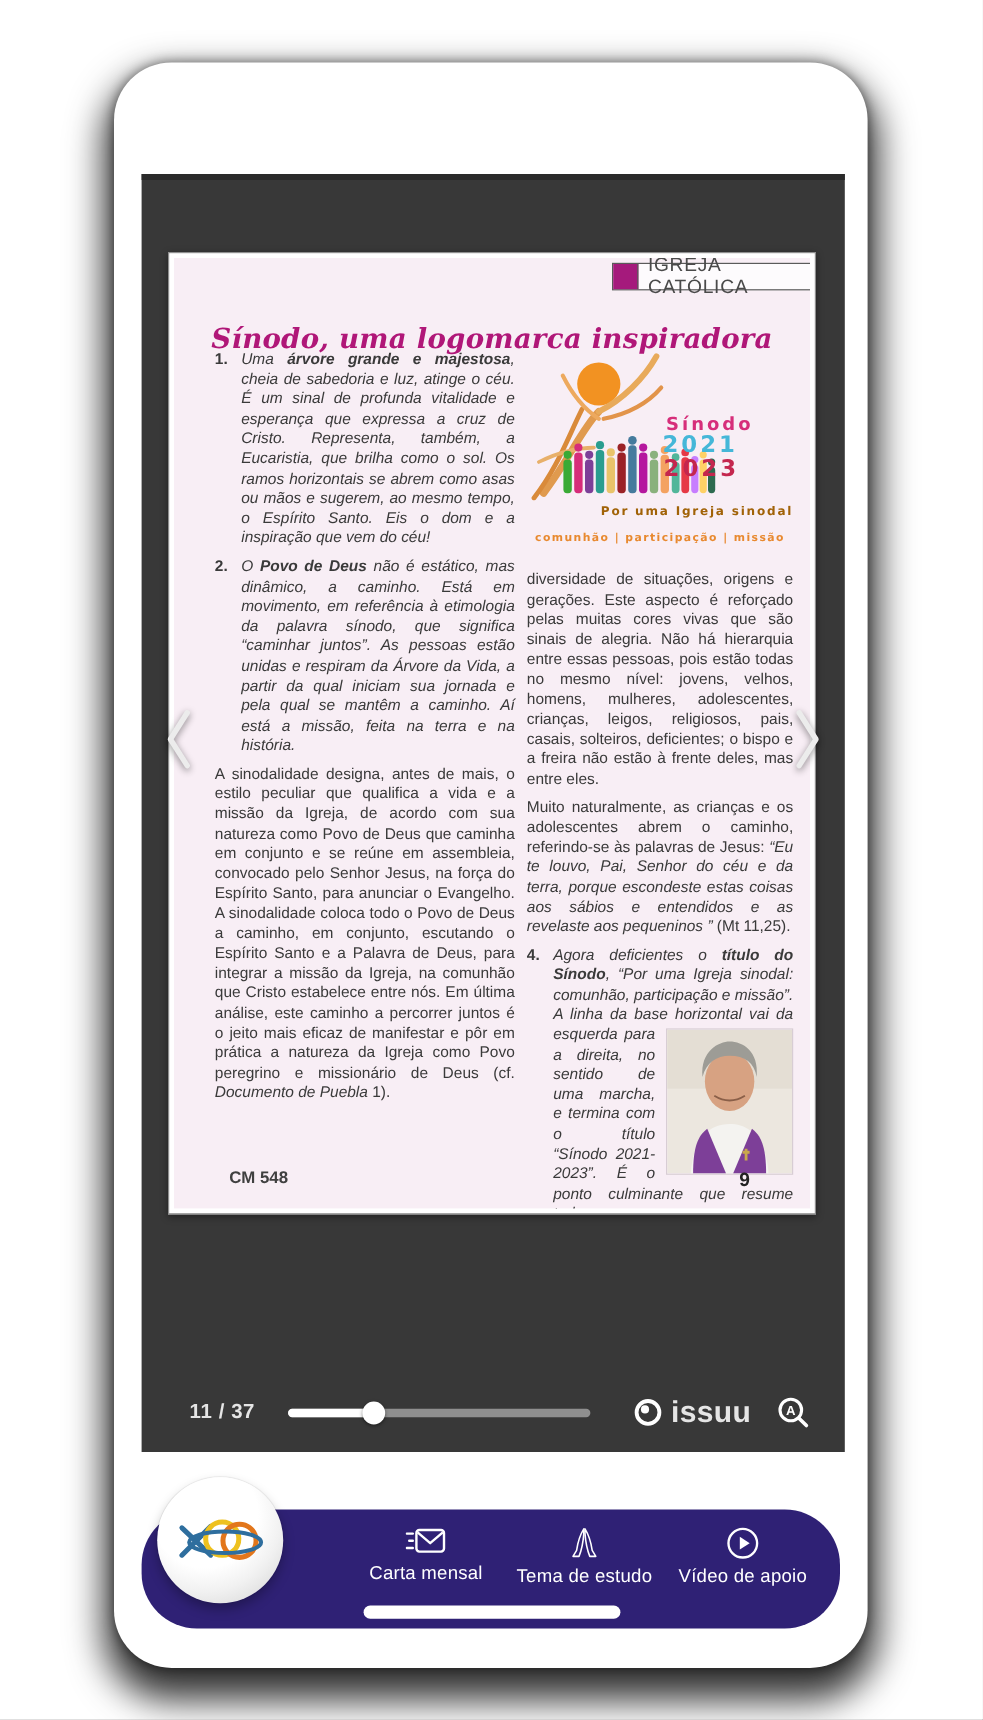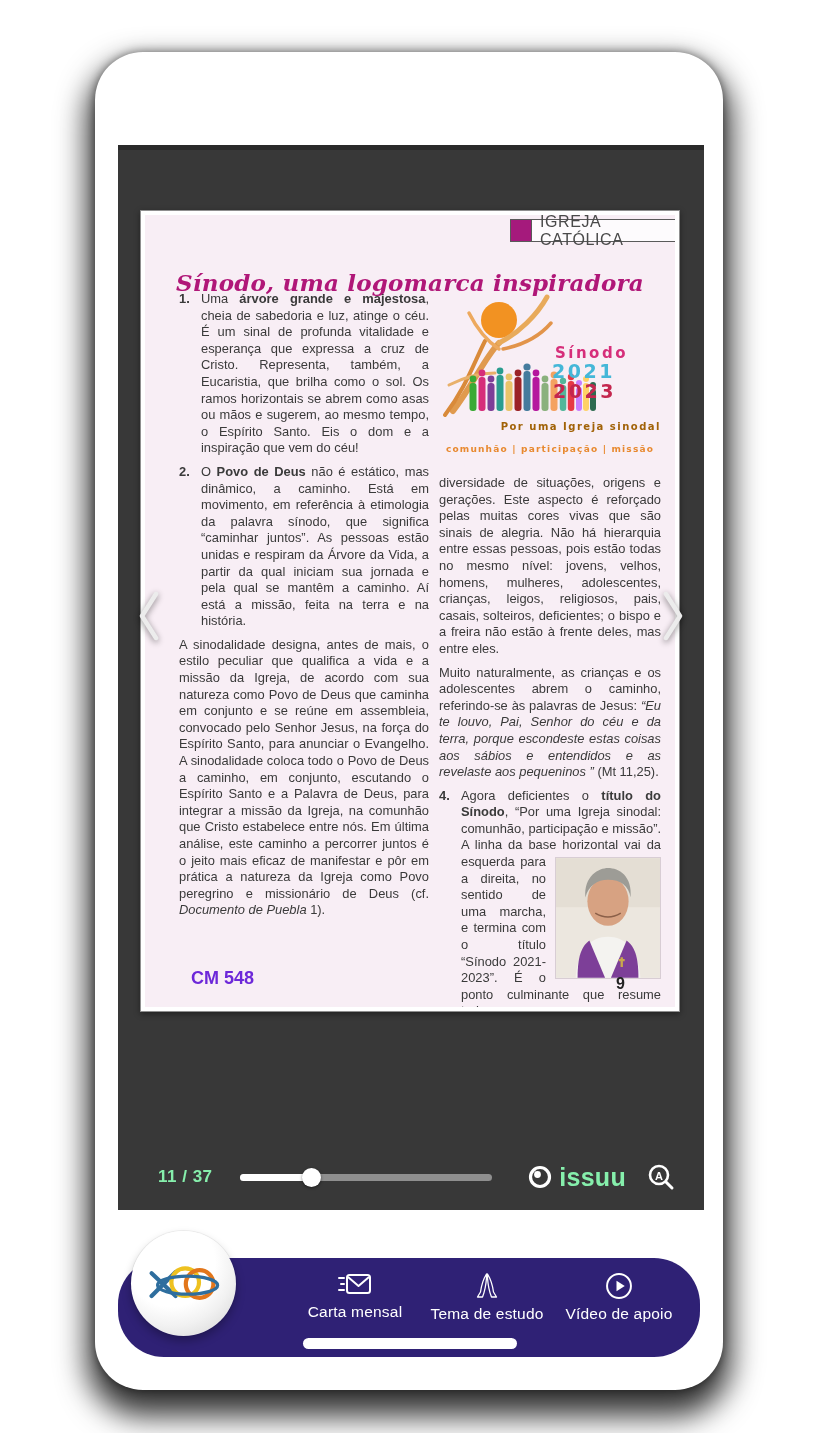--- a/index.html
+++ b/index.html
@@ -43,53 +43,53 @@
     position:absolute; top:76px; left:34px; width:482px;
     display:flex; gap:10px;
     color:#3a3a3a; font-size:12.9px; line-height:16.6px; text-align:justify;
   }
   .col-left  { width:250px; flex:none; }
   .col-right { width:222px; flex:none; }
 
   .col-left p, .col-right p { margin-bottom:7px; }
   .li { display:flex; margin-bottom:7px; }
   .li .num { width:22px; flex:none; font-weight:bold; }
-  .li .li-text { flex:1; text-align:justify; }
+  .li .li-text { flex:1; text-align:justify;font-style:italic; }
   b { font-weight:bold; } i { font-style:italic; }
 
   
   .logo-block { position:relative; height:184px; }
   .logo-art { position:absolute; left:0; top:2px; width:222px; height:124px; }
   .logo-word   { position:absolute; font-weight:bold; letter-spacing:2.5px; font-family:"DejaVu Sans", sans-serif; }
   .logo-title  { left:116px; top:54px;  font-size:15px; color:#d62e7a; }
   .logo-y1     { left:113px; top:72px;  font-size:19px; color:#45b7d8; }
   .logo-y2     { left:114px; top:92px;  font-size:19px; color:#c4264e; }
   .logo-tagline{ position:absolute; top:128px; width:100%; text-align:right;
                  font-family:"DejaVu Sans", sans-serif; font-weight:bold;
                  font-size:10px; color:#a16207; letter-spacing:1.5px; }
   .logo-subline{ position:absolute; top:150px; width:100%; text-align:center;
                  font-family:"DejaVu Sans", sans-serif; font-weight:bold;
                  font-size:9px; color:#e8892f; letter-spacing:1.2px; }
 
   .photo-float { float:right; width:106px; height:122px; margin:3px 0 4px 9px; }
   .photo-float svg { width:100%; height:100%; display:block; border:1px solid #d8cdd4; }
 
-  .footer-code { position:absolute; left:46px; bottom:18px; font-weight:bold; font-size:18px; color:#6d28d9; }
+  .footer-code { position:absolute; left:46px; bottom:18px; font-weight:bold; font-size:14px; color:#404040; }
   .page-number { position:absolute; right:50px; bottom:14px; font-weight:bold; font-size:16px; color:#222; }
 
   
   .chevron { position:absolute; top:436px; width:30px; height:60px; cursor:pointer;
              filter:drop-shadow(0 2px 3px rgba(0,0,0,.45)); }
   .chevron-left  { left:16px; }
   .chevron-right { left:540px; }
 
   
   .controls {
     position:absolute; left:40px; right:28px; bottom:16px; height:34px;
-    display:flex; align-items:center; color:#86efac;
+    display:flex; align-items:center; color:#e5e5e5;
   }
   .page-indicator { font-weight:bold; font-size:17px; letter-spacing:.5px; width:74px; }
   .slider { position:relative; width:252px; height:20px; margin-left:8px; cursor:pointer; }
   .slider-track { position:absolute; top:7px; left:0; right:0; height:7px; background:#8f8f8f; border-radius:4px; }
   .slider-fill  { position:absolute; top:7px; left:0; height:7px; background:#ffffff; border-radius:4px; }
   .slider-thumb { position:absolute; top:1px; width:19px; height:19px; background:#ffffff; border-radius:50%;
                   box-shadow:0 1px 3px rgba(0,0,0,.5); }
   .controls .spacer { flex:1; }
   .issuu { display:flex; align-items:center; gap:6px; cursor:pointer; }
   .issuu-word { font-weight:bold; font-size:25px; letter-spacing:.3px; }

